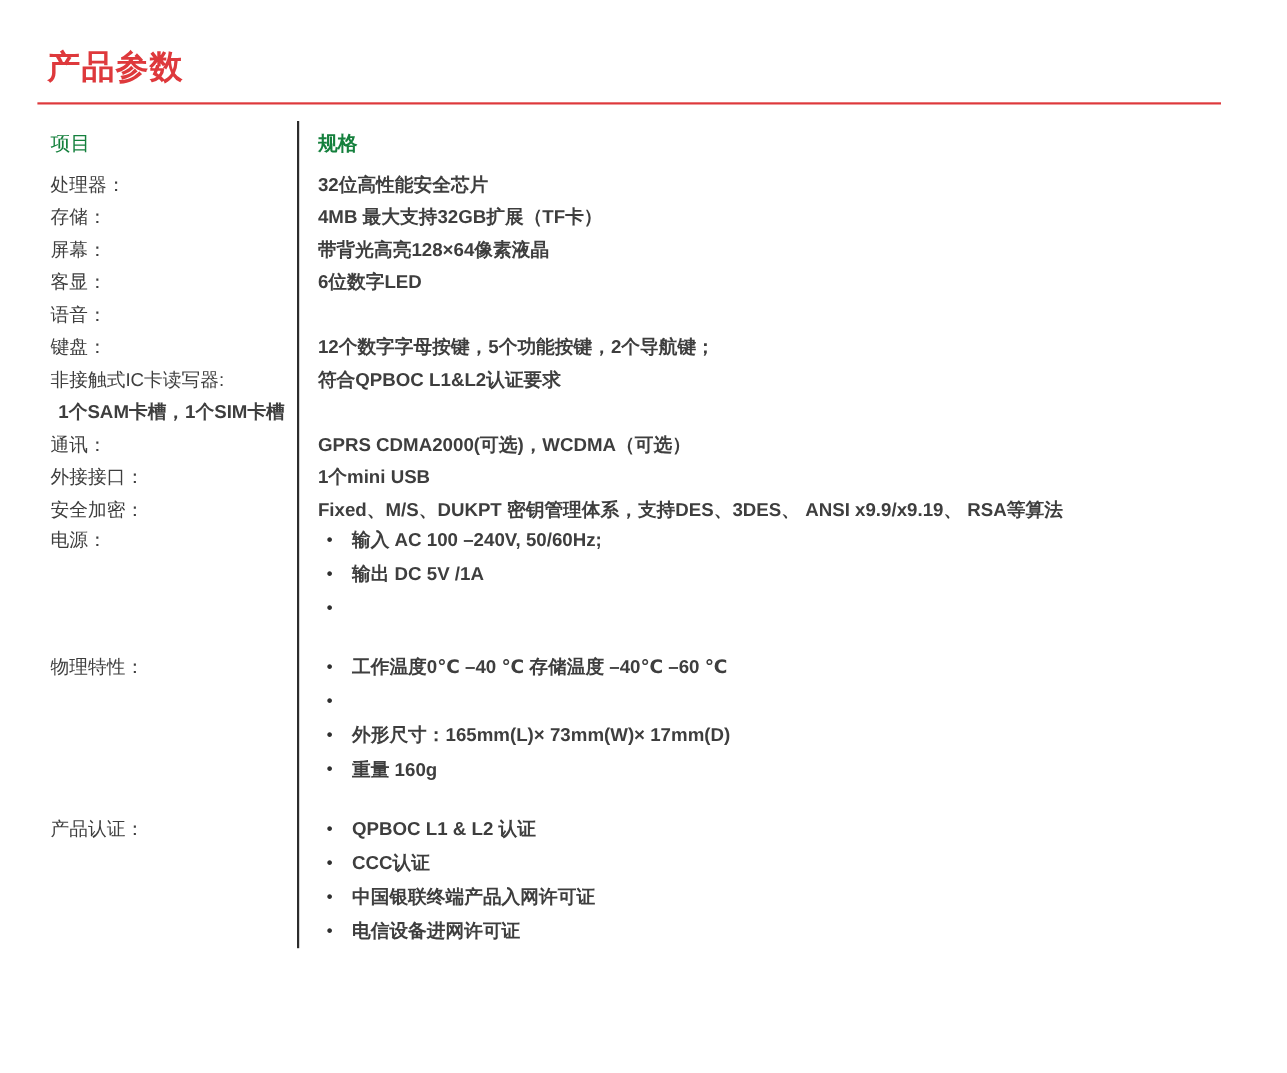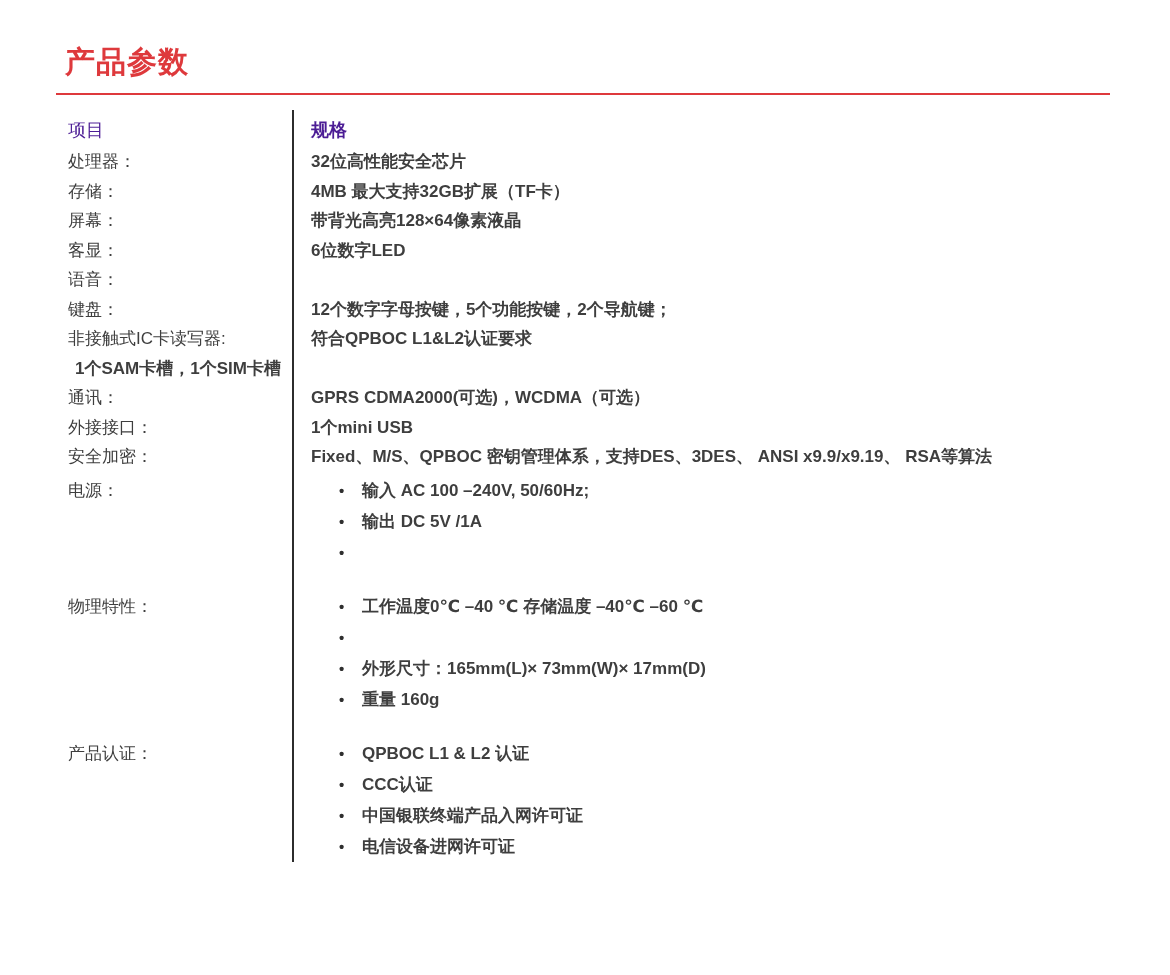--- a/index.html
+++ b/index.html
@@ -8,21 +8,21 @@
     background: #ffffff;
   }
   body {
     width: 1170px;
     height: 975px;
     font-family: "Liberation Sans", "DejaVu Sans", sans-serif;
     color: #3e3e3e;
     overflow: hidden;
   }
   .page {
-    padding: 44px 60px 0 56px;
+    padding: 44px 60px 0 34px;
     box-sizing: border-box;
     width: 1170px;
   }
   .page-title {
     margin: 0 0 0 9px;
     font-size: 30px;
     line-height: 36px;
     font-weight: 600;
     letter-spacing: 1px;
   }
@@ -40,44 +40,43 @@
     top: 0;
     bottom: 0;
     width: 2px;
     background: #2c2c2c;
   }
   .hrow {
     display: flex;
     height: 40px;
     align-items: center;
     font-size: 18px;
-    color: #4c1d95;
+    color: #15803d;
   }
   .label-cell {
     width: 236px;
     padding-left: 12px;
     box-sizing: border-box;
     flex: none;
   }
   .value-cell {
     padding-left: 19px;
     flex: 1;
     white-space: nowrap;
     font-weight: bold;
   }
   .row {
     display: flex;
     height: 29.5px;
-    align-items: flex-start;
+    align-items: flex-end;
     font-size: 17px;
   }
   .row.multi {
     height: auto;
     align-items: flex-start;
-    gap: 20px;
   }
   .row.multi .label-cell {
     line-height: 31px;
   }
   .gap-before {
     margin-top: 23px;
   }
   .bullet-item {
     display: flex;
     line-height: 31px;
@@ -151,21 +150,21 @@
       <div class="value-cell">GPRS CDMA2000(可选)，WCDMA（可选）</div>
     </div>
 
     <div class="row">
       <div class="label-cell">外接接口：</div>
       <div class="value-cell">1个mini USB</div>
     </div>
 
     <div class="row">
       <div class="label-cell">安全加密：</div>
-      <div class="value-cell">Fixed、M/S、QPBOC 密钥管理体系，支持DES、3DES、 ANSI x9.9/x9.19、 RSA等算法</div>
+      <div class="value-cell">Fixed、M/S、DUKPT 密钥管理体系，支持DES、3DES、 ANSI x9.9/x9.19、 RSA等算法</div>
     </div>
 
     <div class="row multi">
       <div class="label-cell">电源：</div>
       <div class="value-cell">
         <div class="bullet-item">
             <span class="dot">•</span>
             <span>输入 AC 100 –240V, 50/60Hz;</span>
           </div>
         <div class="bullet-item">

